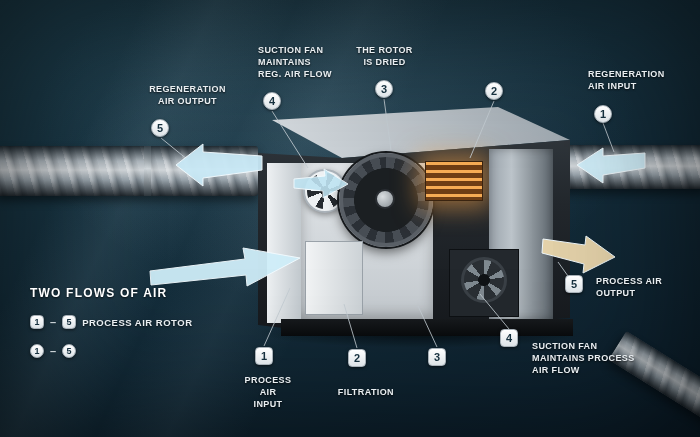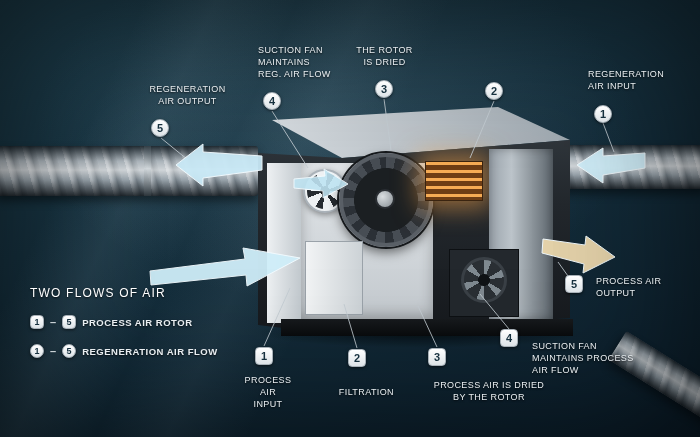--- a/index.html
+++ b/index.html
@@ -83,30 +83,30 @@
   .title .t2{ color:#7e96a4; font-weight:normal; margin-left:10px; }
 
   .badge{ position:absolute; width:18px; height:18px; z-index:7;
     background:linear-gradient(180deg,#ffffff,#dde3e7); border:1px solid #a8b1b8;
     color:#16303e; font-size:11px; font-weight:bold;
     display:flex; align-items:center; justify-content:center;
     box-shadow:0 1px 3px rgba(0,0,0,.55); }
   .badge.round{ border-radius:50%; }
   .badge.square{ border-radius:4px; }
 
-  .callout-label{ position:absolute; z-index:7; color:#e9eef1; font-size:9px; font-weight:normal;
+  .callout-label{ position:absolute; z-index:7; color:#e9eef1; font-size:9px; font-weight:bold;
     letter-spacing:.4px; line-height:1.35; white-space:pre-line;
     text-shadow:0 1px 2px rgba(0,0,0,.75); }
 
   .caption{ position:absolute; left:172px; top:198px; z-index:8; font-size:40px; font-weight:bold;
     letter-spacing:4px; color:#ffe400;
     text-shadow:0 2px 4px rgba(0,0,0,.55), 0 0 2px rgba(0,0,0,.45); }
 
   .legend{ position:absolute; left:30px; top:286px; z-index:7; }
-  .legend-title{ font-size:12px; font-weight:normal; color:#ffffff; letter-spacing:1.2px;
+  .legend-title{ font-size:12px; font-weight:bold; color:#ffffff; letter-spacing:1.2px;
     text-shadow:0 1px 2px rgba(0,0,0,.7); }
   .legend-row{ display:flex; align-items:center; gap:6px; margin-top:15px; }
   .legend .badge{ position:static; width:14px; height:14px; font-size:9px; flex:0 0 auto; }
   .legend-dash{ color:#cfd6da; font-size:11px; font-weight:bold; }
   .legend-label{ color:#e9eef1; font-size:9.5px; font-weight:bold; letter-spacing:.5px;
     text-shadow:0 1px 2px rgba(0,0,0,.7); }
 </style>
 </head>
 <body>
 
@@ -185,22 +185,20 @@
   <div class="badge round" style="left:594px;top:105px">1</div>
 
   <div class="badge square" style="left:255px;top:347px">1</div>
   <div class="callout-label" style="left:236px;top:374px;width:64px;text-align:center">PROCESS AIR
 INPUT</div>
 
   <div class="badge square" style="left:348px;top:349px">2</div>
   <div class="callout-label" style="left:322px;top:386px;width:72px;text-align:right">FILTRATION</div>
 
   <div class="badge square" style="left:428px;top:348px">3</div>
-  <div class="callout-label" style="left:428px;top:379px;width:122px;text-align:center">PROCESS AIR IS DRIED
-BY THE ROTOR</div>
 
   <div class="badge square" style="left:500px;top:329px">4</div>
   <div class="callout-label" style="left:532px;top:340px;width:110px;text-align:left">SUCTION FAN
 MAINTAINS PROCESS
 AIR FLOW</div>
 
   <div class="badge square" style="left:565px;top:275px">5</div>
   <div class="callout-label" style="left:596px;top:275px;width:80px;text-align:left">PROCESS AIR
 OUTPUT</div>
 
@@ -210,17 +208,16 @@
     <div class="legend-row">
       <span class="badge square">1</span>
       <span class="legend-dash">–</span>
       <span class="badge square">5</span>
       <span class="legend-label">PROCESS AIR ROTOR</span>
     </div>
     <div class="legend-row">
       <span class="badge round">1</span>
       <span class="legend-dash">–</span>
       <span class="badge round">5</span>
-      <span class="legend-label">REGENERATION AIR FLOW</span>
     </div>
   </div>
 
 </div>
 
 </body></html>

